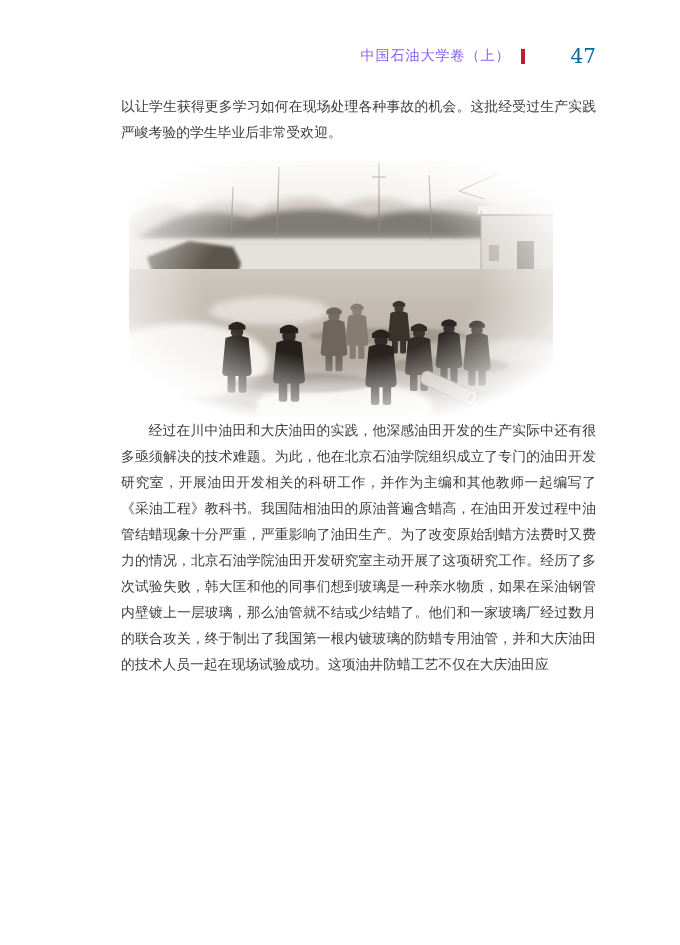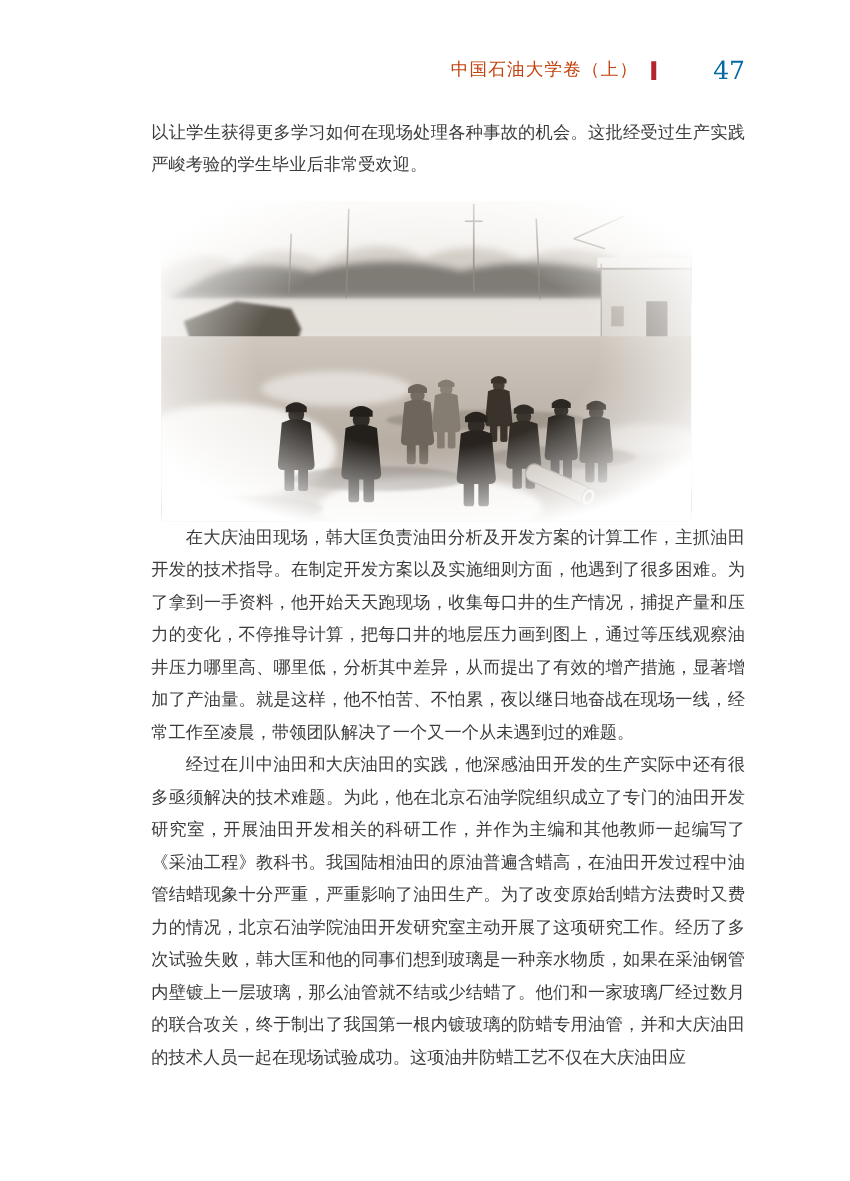--- a/index.html
+++ b/index.html
@@ -9,21 +9,21 @@
     width:680px; height:945px;
     background:#ffffff;
     font-family:"DejaVu Serif","Liberation Serif",serif;
     overflow:hidden;
   }
   .header {
     position:absolute; top:44px; right:84px;
     display:flex; align-items:center;
     font-size:14px;
   }
-  .header .book-title { color:#c2410c; letter-spacing:1px;font-family:Liberation Mono, monospace; }
+  .header .book-title { color:#8b5cf6; letter-spacing:1px;font-family:Liberation Mono, monospace; }
   .header .bar {
     display:inline-block; width:4px; height:15px;
     background:#b5242c; margin:0 8px 0 10px;
   }
   .header .pagenum { color:#0369a1; font-size:20px;margin-left:38px; }
   .body {
     position:absolute; top:93px; left:85px; width:511px;
     font-size:13.8px; line-height:26px; color:#3c3c3c;
     text-align:justify;
   }
@@ -153,18 +153,17 @@
         <g transform="translate(318,226) rotate(24)">
           <rect x="-28" y="-7" width="56" height="14" rx="6" fill="#c0b8ae" stroke="#8a8279" stroke-width="1"></rect>
           <ellipse cx="26" cy="0" rx="5" ry="7" fill="#ded8d0" stroke="#8a8279" stroke-width="1"></ellipse>
           <ellipse cx="26" cy="0" rx="2.5" ry="4" fill="#7d766d"></ellipse>
         </g>
       </svg>
       <div class="photo-fade"></div>
     </div>
 
 
-    <p class="para indent">在大庆油田现场，韩大匡负责油田分析及开发方案的计算工作，主抓油田开发的技术指导。在制定开发方案以及实施细则方面，他遇到了很多困难。为了拿到一手资料，他开始天天跑现场，收集每口井的生产情况，捕捉产量和压力的变化，不停推导计算，把每口井的地层压力画到图上，通过等压线观察油井压力哪里高、哪里低，分析其中差异，从而提出了有效的增产措施，显著增加了产油量。就是这样，他不怕苦、不怕累，夜以继日地奋战在现场一线，经常工作至凌晨，带领团队解决了一个又一个从未遇到过的难题。</p>
 
     <p class="para indent">经过在川中油田和大庆油田的实践，他深感油田开发的生产实际中还有很多亟须解决的技术难题。为此，他在北京石油学院组织成立了专门的油田开发研究室，开展油田开发相关的科研工作，并作为主编和其他教师一起编写了《采油工程》教科书。我国陆相油田的原油普遍含蜡高，在油田开发过程中油管结蜡现象十分严重，严重影响了油田生产。为了改变原始刮蜡方法费时又费力的情况，北京石油学院油田开发研究室主动开展了这项研究工作。经历了多次试验失败，韩大匡和他的同事们想到玻璃是一种亲水物质，如果在采油钢管内壁镀上一层玻璃，那么油管就不结或少结蜡了。他们和一家玻璃厂经过数月的联合攻关，终于制出了我国第一根内镀玻璃的防蜡专用油管，并和大庆油田的技术人员一起在现场试验成功。这项油井防蜡工艺不仅在大庆油田应</p>
 
   </div>
 </div>
 
 </body></html>

